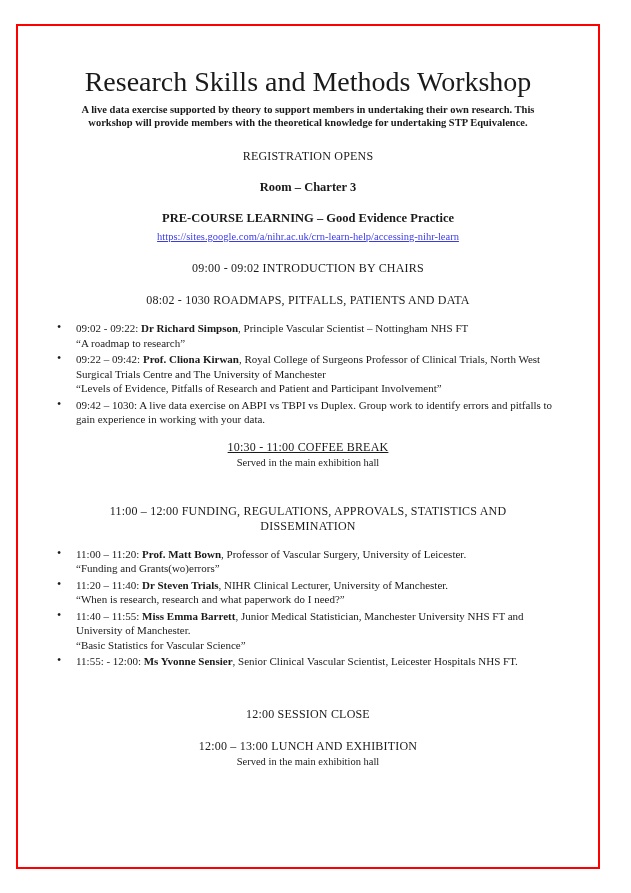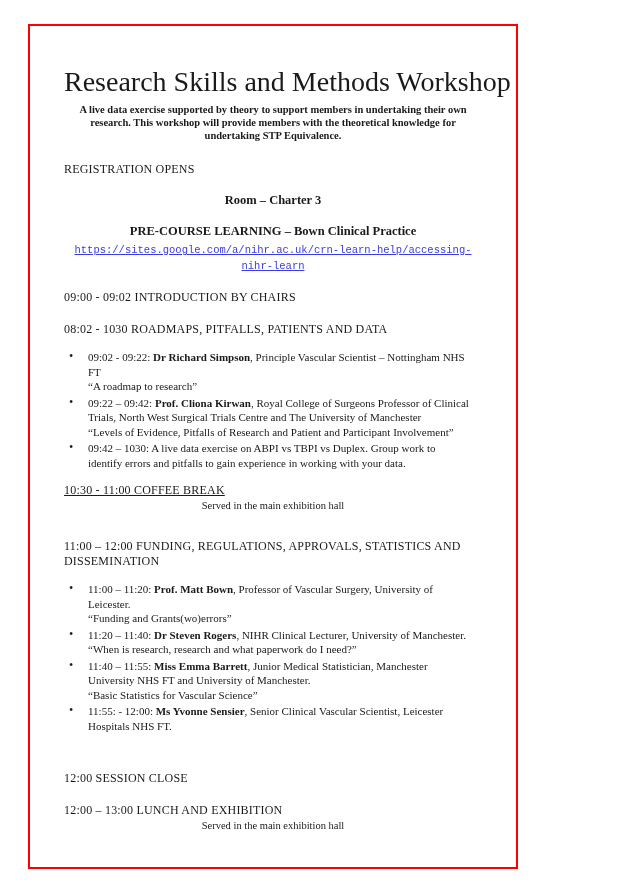--- a/index.html
+++ b/index.html
@@ -6,75 +6,75 @@
     --border:#ff0000;
     --link:#3b3be6;
     --text:#1a1a1a;
   }
   html,body{margin:0;padding:0;}
   body{
     width:631px;height:893px;background:#ffffff;position:relative;
     font-family:"Liberation Serif", serif;color:var(--text);
   }
   .frame{
-    position:absolute;left:28px;top:24px;width:490px;height:845px;
+    position:absolute;left:16px;top:24px;width:584px;height:845px;
     border:2px solid var(--border);box-sizing:border-box;overflow:hidden;
   }
   .content{padding:40px 34px 0 34px;}
   h1.title{
     font-size:28px;font-weight:400;text-align:center;margin:0;line-height:1.15;
     white-space:nowrap;
   }
   .subtitle{
     font-weight:700;font-size:10.5px;line-height:13px;text-align:center;
     max-width:470px;margin:5px auto 0 auto;
   }
   .h-caps{
-    font-size:12px;font-weight:400;text-align:left;margin:17px 0 0 0;line-height:15px;
+    font-size:12px;font-weight:400;text-align:center;margin:17px 0 0 0;line-height:15px;
     letter-spacing:0.2px;
   }
   .h-bold{
     font-size:12.5px;font-weight:700;text-align:center;margin:16px 0 0 0;line-height:15px;
   }
   .mt-reg{margin-top:20px;}
   .link-line{text-align:center;margin:2px 0 0 0;line-height:14px;}
   a.doc-link{
-    font-family:Liberation Mono, monospace;font-size:10.5px;
+    font-family:Liberation Serif, serif;font-size:10.5px;
     color:var(--link);text-decoration:underline;
   }
   ul.agenda{
     list-style:none;margin:13px 0 0 2px;padding:0 10px 0 0;
   }
   ul.agenda li{
     position:relative;padding-left:22px;font-size:11px;line-height:14.5px;
     margin:0 0 2px 0;
   }
   ul.agenda li::before{
     content:"\2022";position:absolute;left:3px;top:-1px;font-size:12px;
   }
   .speaker{font-weight:700;}
   .quote{display:block;}
   .note{font-size:10.5px;text-align:center;margin:1px 0 0 0;line-height:13px;}
   .mt-coffee{margin-top:13px;text-decoration:underline;}
-  .session2-h{max-width:480px;margin-left:auto;margin-right:auto;margin-top:27px;}
+  .session2-h{max-width:480px;margin-left:auto;margin-right:auto;margin-top:35px;}
   .mt-close{margin-top:38px;}
 </style>
 </head>
 <body>
 
 <div class="frame">
   <div class="content">
 
     <h1 class="title">Research Skills and Methods Workshop</h1>
     <p class="subtitle">A live data exercise supported by theory to support members in undertaking their own research. This workshop will provide members with the theoretical knowledge for undertaking STP Equivalence.</p>
 
     <p class="h-caps mt-reg">REGISTRATION OPENS</p>
     <p class="h-bold">Room – Charter 3</p>
 
-    <p class="h-bold">PRE-COURSE LEARNING – Bown Clinical Practice</p>
+    <p class="h-bold">PRE-COURSE LEARNING – Good Evidence Practice</p>
     <p class="link-line"><a href="#" class="doc-link">https://sites.google.com/a/nihr.ac.uk/crn-learn-help/accessing-nihr-learn</a></p>
 
     <p class="h-caps">09:00 - 09:02 INTRODUCTION BY CHAIRS</p>
     <p class="h-caps">08:02 - 1030 ROADMAPS, PITFALLS, PATIENTS AND DATA</p>
 
     <ul class="agenda">
       <li>
         <span>09:02 - 09:22: </span><span class="speaker">Dr Richard Simpson</span><span>, Principle Vascular Scientist – Nottingham NHS FT</span>
         <span class="quote">“A roadmap to research”</span>
       </li>
@@ -92,21 +92,21 @@
     <p class="note">Served in the main exhibition hall</p>
 
     <p class="h-caps session2-h">11:00 – 12:00 FUNDING, REGULATIONS, APPROVALS, STATISTICS AND DISSEMINATION</p>
 
     <ul class="agenda">
       <li>
         <span>11:00 – 11:20: </span><span class="speaker">Prof. Matt Bown</span><span>, Professor of Vascular Surgery, University of Leicester.</span>
         <span class="quote">“Funding and Grants(wo)errors”</span>
       </li>
       <li>
-        <span>11:20 – 11:40: </span><span class="speaker">Dr Steven Rogers</span><span>, NIHR Clinical Lecturer, University of Manchester.</span>
+        <span>11:20 – 11:40: </span><span class="speaker">Dr Steven Trials</span><span>, NIHR Clinical Lecturer, University of Manchester.</span>
         <span class="quote">“When is research, research and what paperwork do I need?”</span>
       </li>
       <li>
         <span>11:40 – 11:55: </span><span class="speaker">Miss Emma Barrett</span><span>, Junior Medical Statistician, Manchester University NHS FT and University of Manchester.</span>
         <span class="quote">“Basic Statistics for Vascular Science”</span>
       </li>
       <li>
         <span>11:55: - 12:00: </span><span class="speaker">Ms Yvonne Sensier</span><span>, Senior Clinical Vascular Scientist, Leicester Hospitals NHS FT.</span>
       </li>
     </ul>

